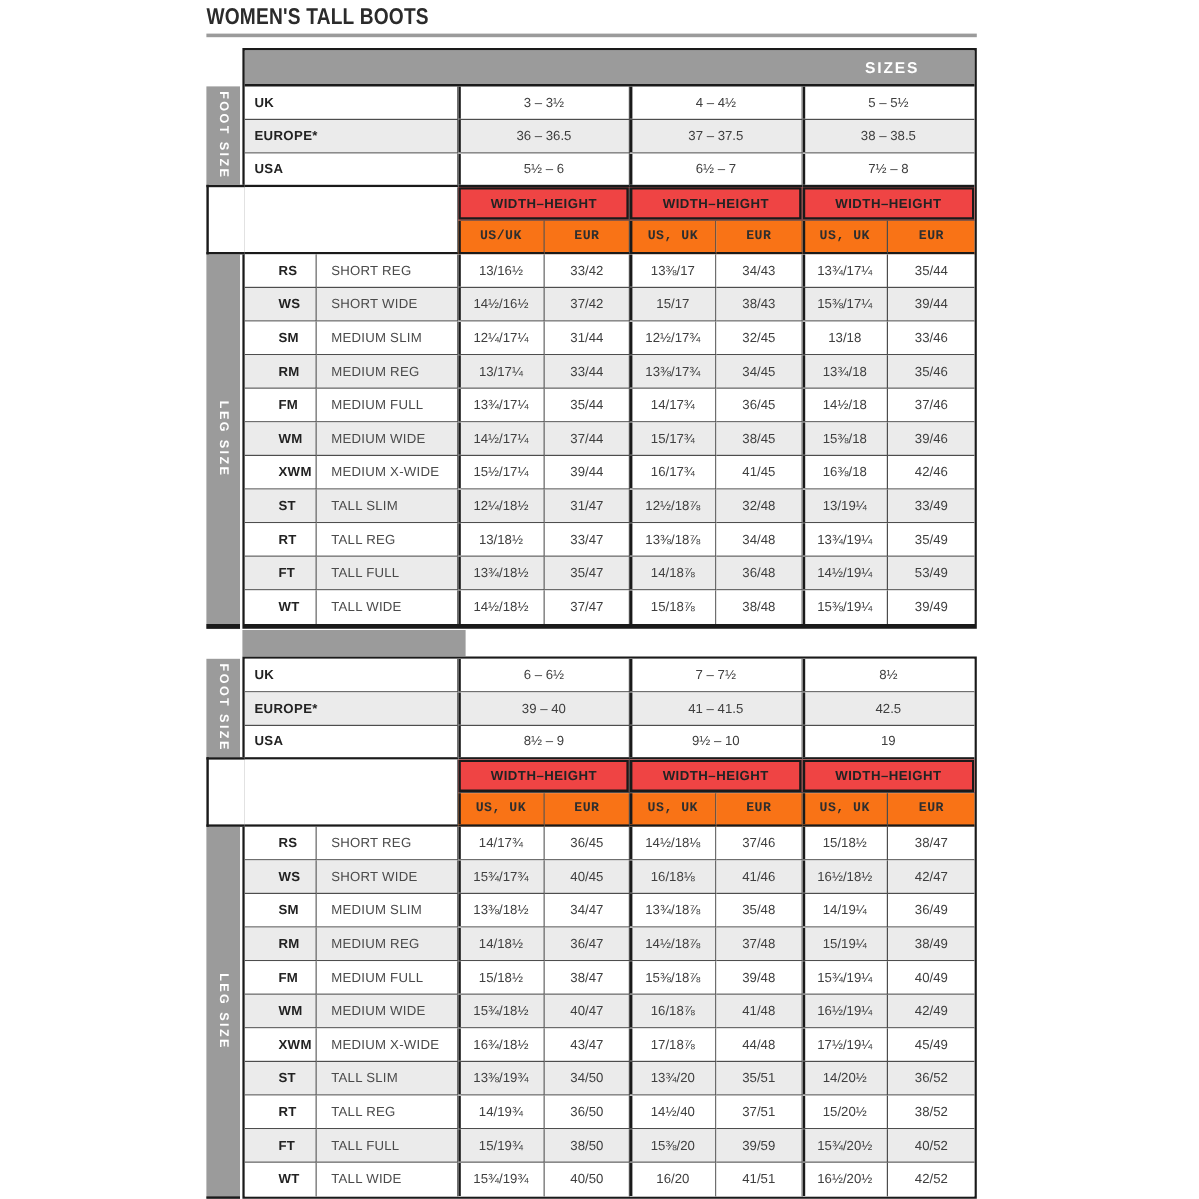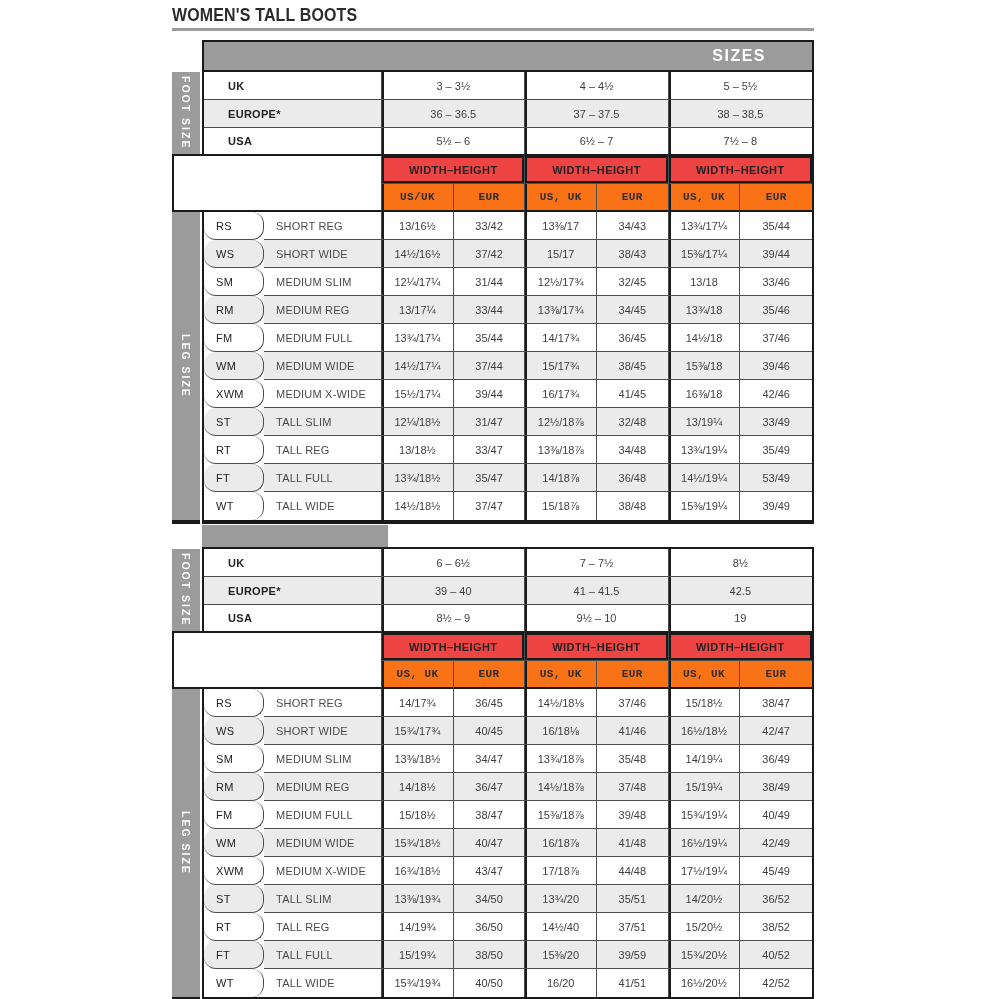--- a/index.html
+++ b/index.html
@@ -56,25 +56,25 @@
     overflow: hidden; white-space: nowrap;
   }
   tr.alt td { background: #ebebeb; }
 
   td.sizes-bar {
     height: 30px; background: #9b9b9b; border-right: none;
     border-bottom: 2px solid #1a1a1a; position: relative;
   }
   td.sizes-bar span {
     position: absolute; right: 46px; top: 50%; transform: translateY(-50%);
-    color: #ffffff; font-weight: bold; font-size: 16px; letter-spacing: 1.5px;
-  }
-
-  td.rowlabel { font-weight: bold; color: #222; padding-left: 24px; letter-spacing: 0.3px; }
-  td.code     { font-weight: normal; color: #222; padding-left: 12px; letter-spacing: 0.3px; border-radius: 12px; }
+    color: #ffffff; font-weight: bold; font-size: 13px; letter-spacing: 1.5px;
+  }
+
+  td.rowlabel { font-weight: bold; color: #222; padding-left: 8px; letter-spacing: 0.3px; }
+  td.code     { font-weight: bold; color: #222; padding-left: 28px; letter-spacing: 0.3px; }
   td.desc     { color: #4a4a4a; padding-left: 12px; letter-spacing: 0.2px; }
   td.val      { text-align: center; color: #3e3e3e; }
 
   td.wh {
     background: #ef4444; text-align: center; font-weight: bold; color: #232323;
     letter-spacing: 0.4px; box-shadow: inset 0 0 0 2px #1a1a1a;
   }
   td.sub-cell {
     background: #f97316; text-align: center; font-weight: bold; color: #2e2e2e;
     letter-spacing: 0.4px; border-bottom: 2px solid #1a1a1a; font-family: Liberation Mono, monospace;

